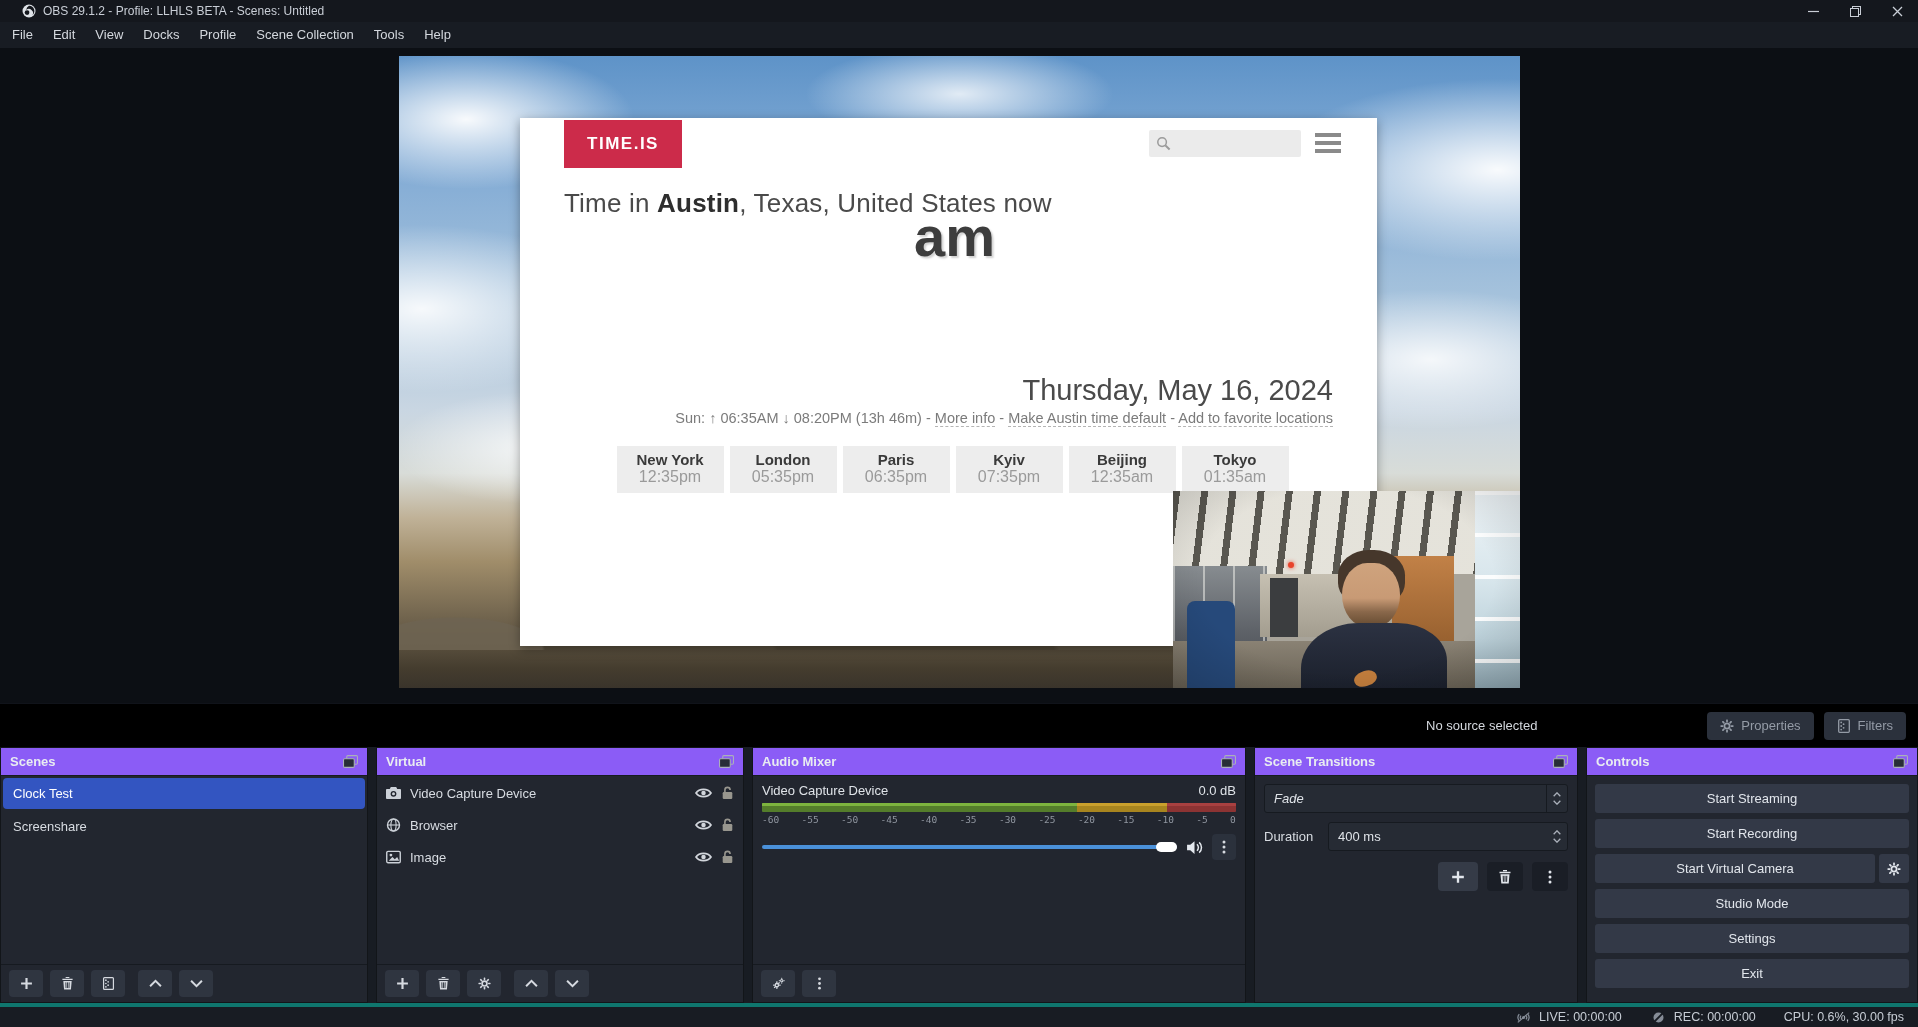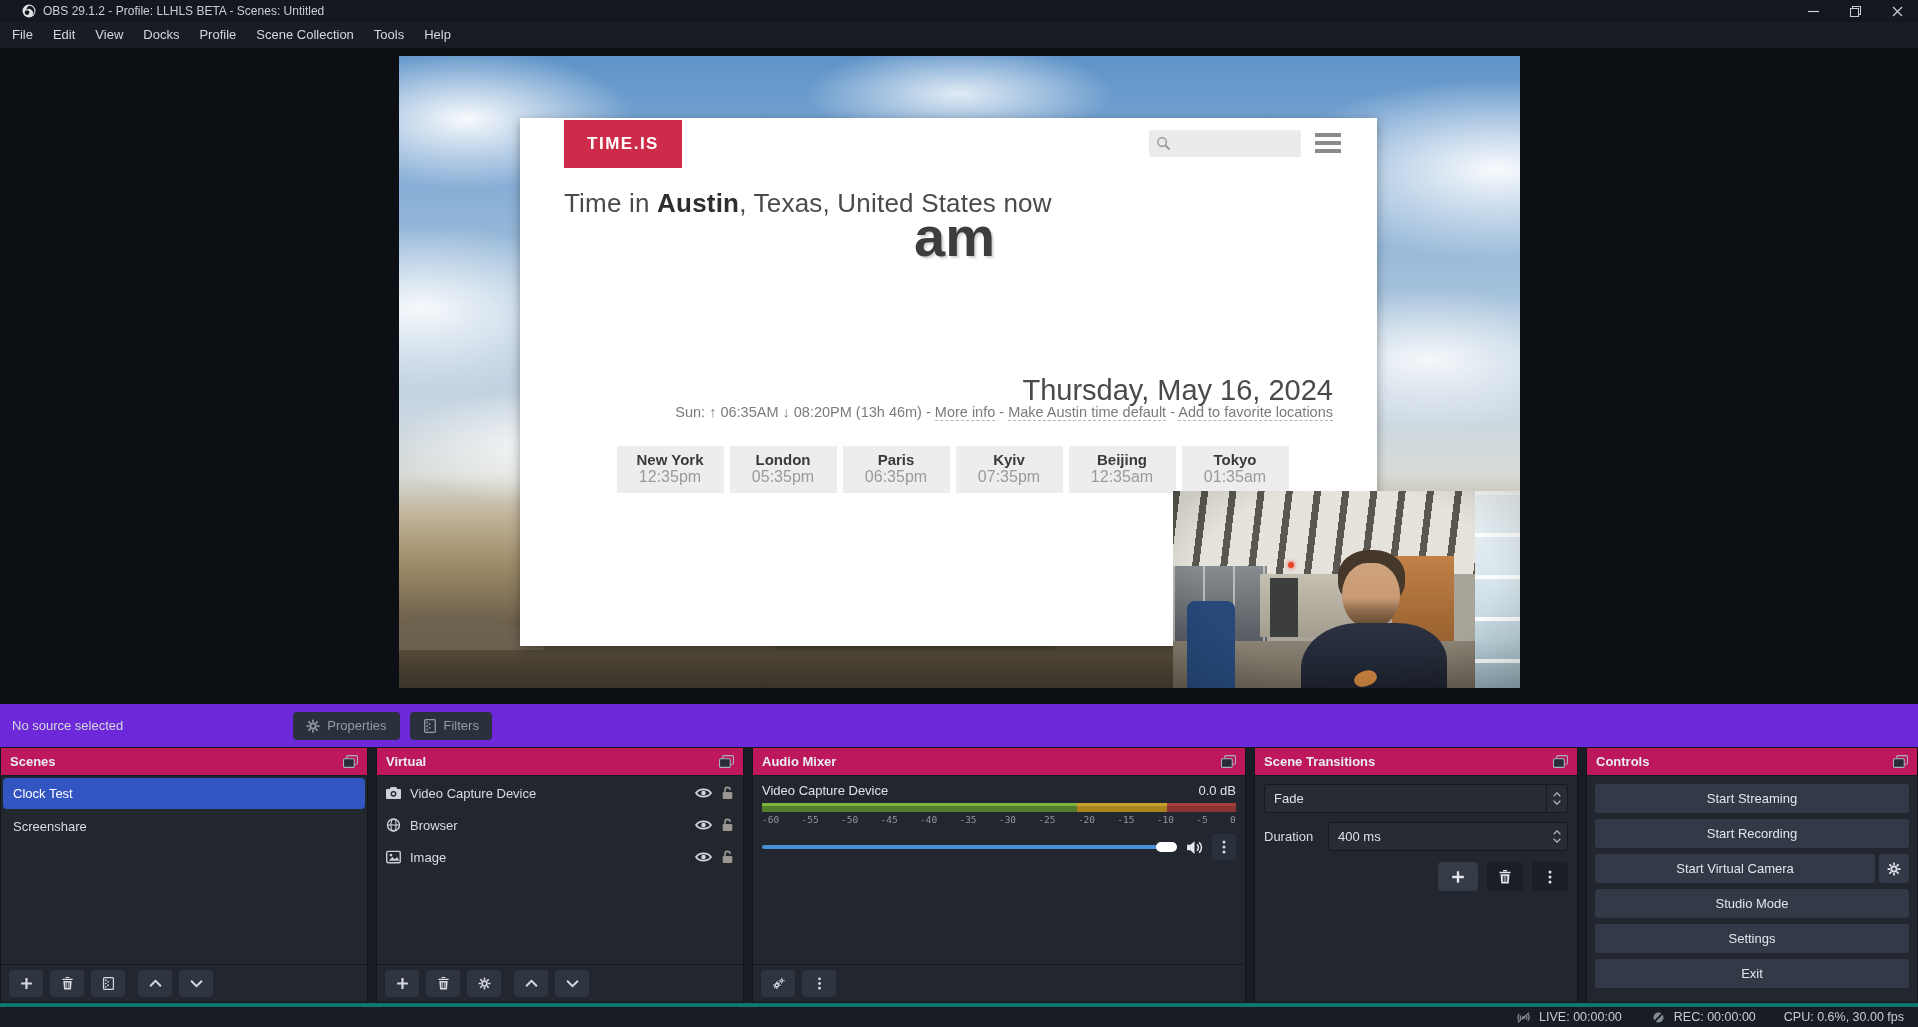--- a/index.html
+++ b/index.html
@@ -45,21 +45,21 @@
   .site-search { position:absolute; right:76px; top:12px; width:152px; height:27px; background:#ebebeb; border-radius:2px; display:flex; align-items:center; padding-left:7px; }
   .site-search svg { width:15px; height:15px; }
   .site-burger { position:absolute; right:36px; top:15px; width:26px; }
   .site-burger div { height:4px; background:#8a8a8a; margin-bottom:4px; }
   .site-heading { position:absolute; left:44px; top:70px; font-size:26px; color:#4a4a4a; letter-spacing:.2px; }
   .site-heading b { color:#2e2e2e; font-weight:bold; }
   .clock-row { position:absolute; left:0; right:0; top:86px; display:flex; justify-content:center; align-items:baseline; }
   .clock-time { font-size:106px; font-weight:bold; color:#3d3d3d; letter-spacing:2px; line-height:1.1; text-shadow:2px 3px 2px rgba(0,0,0,.18); }
   .clock-ampm { font-size:56px; font-weight:bold; color:#3d3d3d; margin-left:12px; text-shadow:2px 2px 2px rgba(0,0,0,.18); }
   .site-date { position:absolute; right:44px; top:256px; font-size:29px; color:#4a4a4a; }
-  .site-sun { position:absolute; right:44px; top:286px; font-size:14.5px; color:#7b7b7b; white-space:nowrap; }
+  .site-sun { position:absolute; right:44px; top:292px; font-size:14.5px; color:#7b7b7b; white-space:nowrap; }
   .site-sun .sun-link { border-bottom:1px dashed #b5b5b5; }
   .city-row { position:absolute; left:0; right:0; top:328px; display:flex; justify-content:center; gap:6px;margin-left:8px; }
   .city-box { width:107px; height:47px; background:#ededed; text-align:center; padding-top:5px; }
   .city-name { font-size:15px; font-weight:bold; color:#3a3a3a; }
   .city-time { font-size:16px; color:#9a9a9a; }
 
   
   .webcam { position:absolute; right:0; bottom:0; width:347px; height:197px; overflow:hidden; background:#a8a49a; }
   .wc-ceiling { position:absolute; left:0; right:0; top:0; height:42%;
     background:repeating-linear-gradient(97deg,#55534c 0 7px,#e8e6de 7px 28px); opacity:.95; }
@@ -77,30 +77,30 @@
   .wc-floor { position:absolute; left:0; right:13%; bottom:0; height:24%; background:linear-gradient(180deg,#8a8274,#6a6356); }
   .wc-person { position:absolute; left:37%; bottom:0; width:42%; height:70%; }
   .wc-hair { position:absolute; left:25%; top:0; width:46%; height:40%; background:#46372b; border-radius:46% 46% 40% 40%; }
   .wc-face { position:absolute; left:28%; top:9%; width:40%; height:47%; border-radius:44%/50%;
     background:linear-gradient(180deg,#cfa37d 0%,#c89a75 55%,#8a684b 76%,#63492f 100%); }
   .wc-body { position:absolute; left:0; bottom:0; width:100%; height:47%; background:linear-gradient(180deg,#2c3242,#1b202c); border-radius:40% 34% 0 0/70% 58% 0 0; }
   .wc-snack { position:absolute; left:36%; bottom:1%; width:16%; height:11%; background:#c07c3c; border-radius:45%; transform:rotate(-18deg); }
   .wc-vignette { position:absolute; inset:0; background:radial-gradient(ellipse at 50% 45%, transparent 60%, rgba(0,0,0,.18) 100%); }
 
   
-  .srctoolbar { height:44px; background:#6d28d9; display:flex; align-items:center; padding:0 12px; gap:10px; flex:none; border-top:1px solid #10131a; }
+  .srctoolbar { height:44px; background:#000000; display:flex; align-items:center; padding:0 12px; gap:10px; flex:none; border-top:1px solid #10131a;justify-content:flex-end; }
   .src-status { font-size:13px; color:#d4d8de; margin-right:160px; }
   .src-btn { height:28px; background:#2b313c; border-radius:4px; display:flex; align-items:center; gap:7px; padding:0 13px; color:#949ba6; font-size:13px; }
   .src-btn svg { width:14px; height:14px; }
 
   
   .docks { height:256px; display:flex; gap:8px; flex:none; }
   .panel { background:#22262f; border:1px solid #121519; display:flex; flex-direction:column; overflow:hidden; }
   .p-scenes { width:368px; } .p-sources { width:368px; } .p-audio { width:494px; } .p-trans { width:324px; } .p-controls { flex:1; }
-  .panel-header { height:28px; background:#be185d; display:flex; align-items:center; padding:0 9px; flex:none; border-bottom:1px solid #171b22; }
+  .panel-header { height:28px; background:#8b5cf6; display:flex; align-items:center; padding:0 9px; flex:none; border-bottom:1px solid #171b22; }
   .panel-title { font-size:13px; font-weight:bold; color:#e8ecf1; flex:1; }
   .float-ic { width:15px; height:13px; color:#aab0ba; }
   .panel-body { flex:1; position:relative; overflow:hidden; }
   .panel-toolbar { height:38px; border-top:1px solid #161a20; display:flex; align-items:center; gap:7px; padding:0 8px; flex:none; }
   .tool-btn { width:34px; height:27px; background:#2f3540; border-radius:4px; display:flex; align-items:center; justify-content:center; color:#d6dae0; }
   .tool-btn svg { width:13px; height:13px; }
   .tool-btn.wide-gap { margin-left:6px; }
 
   
   .scene-item { height:31px; display:flex; align-items:center; padding:0 10px; font-size:13px; color:#d8dce2; margin:2px 2px 0 2px; border-radius:4px; }
@@ -124,21 +124,21 @@
   .vol-row { display:flex; align-items:center; gap:9px; margin-top:9px; }
   .vol-track { flex:1; height:4px; background:#4a90d9; border-radius:2px; position:relative; }
   .vol-handle { position:absolute; right:0; top:-3px; width:21px; height:10px; background:#ffffff; border-radius:5px; }
   .vol-row svg.spk { width:17px; height:15px; color:#e4e8ee; }
   .dots-btn { width:24px; height:26px; background:#2b313c; border-radius:4px; display:flex; align-items:center; justify-content:center; color:#d6dae0; }
   .dots-btn svg { width:4px; height:14px; }
 
   
   .trans-body { padding:8px 9px; }
   .t-select { height:29px; background:#262b34; border:1px solid #161a20; border-radius:3px; display:flex; align-items:center; }
-  .t-select .val { flex:1; font-size:13px; color:#dfe3e8; padding-left:9px; }
+  .t-select .val { flex:1; font-size:13px; color:#dfe3e8; padding-left:9px;font-style:italic; }
   .t-spinner { width:21px; height:100%; border-left:1px solid #161a20; display:flex; flex-direction:column; align-items:center; justify-content:center; gap:3px; color:#aab0ba; }
   .t-spinner svg { width:8px; height:5px; }
   .t-durrow { display:flex; align-items:center; margin-top:9px; }
   .t-durlabel { width:64px; font-size:13px; color:#d8dce2; }
   .t-spin { flex:1; height:29px; background:#262b34; border:1px solid #161a20; border-radius:3px; display:flex; align-items:center; }
   .t-spin .val { flex:1; font-size:13px; color:#dfe3e8; padding-left:9px; }
   .t-btnrow { display:flex; justify-content:flex-end; gap:9px; margin-top:11px; }
   .t-btn { width:40px; height:29px; border-radius:4px; display:flex; align-items:center; justify-content:center; color:#e2e6ec; }
   .t-btn.add { background:#353b47; } .t-btn.dim { background:#1a1e26; width:36px; }
   .t-btn svg { width:14px; height:14px; }

